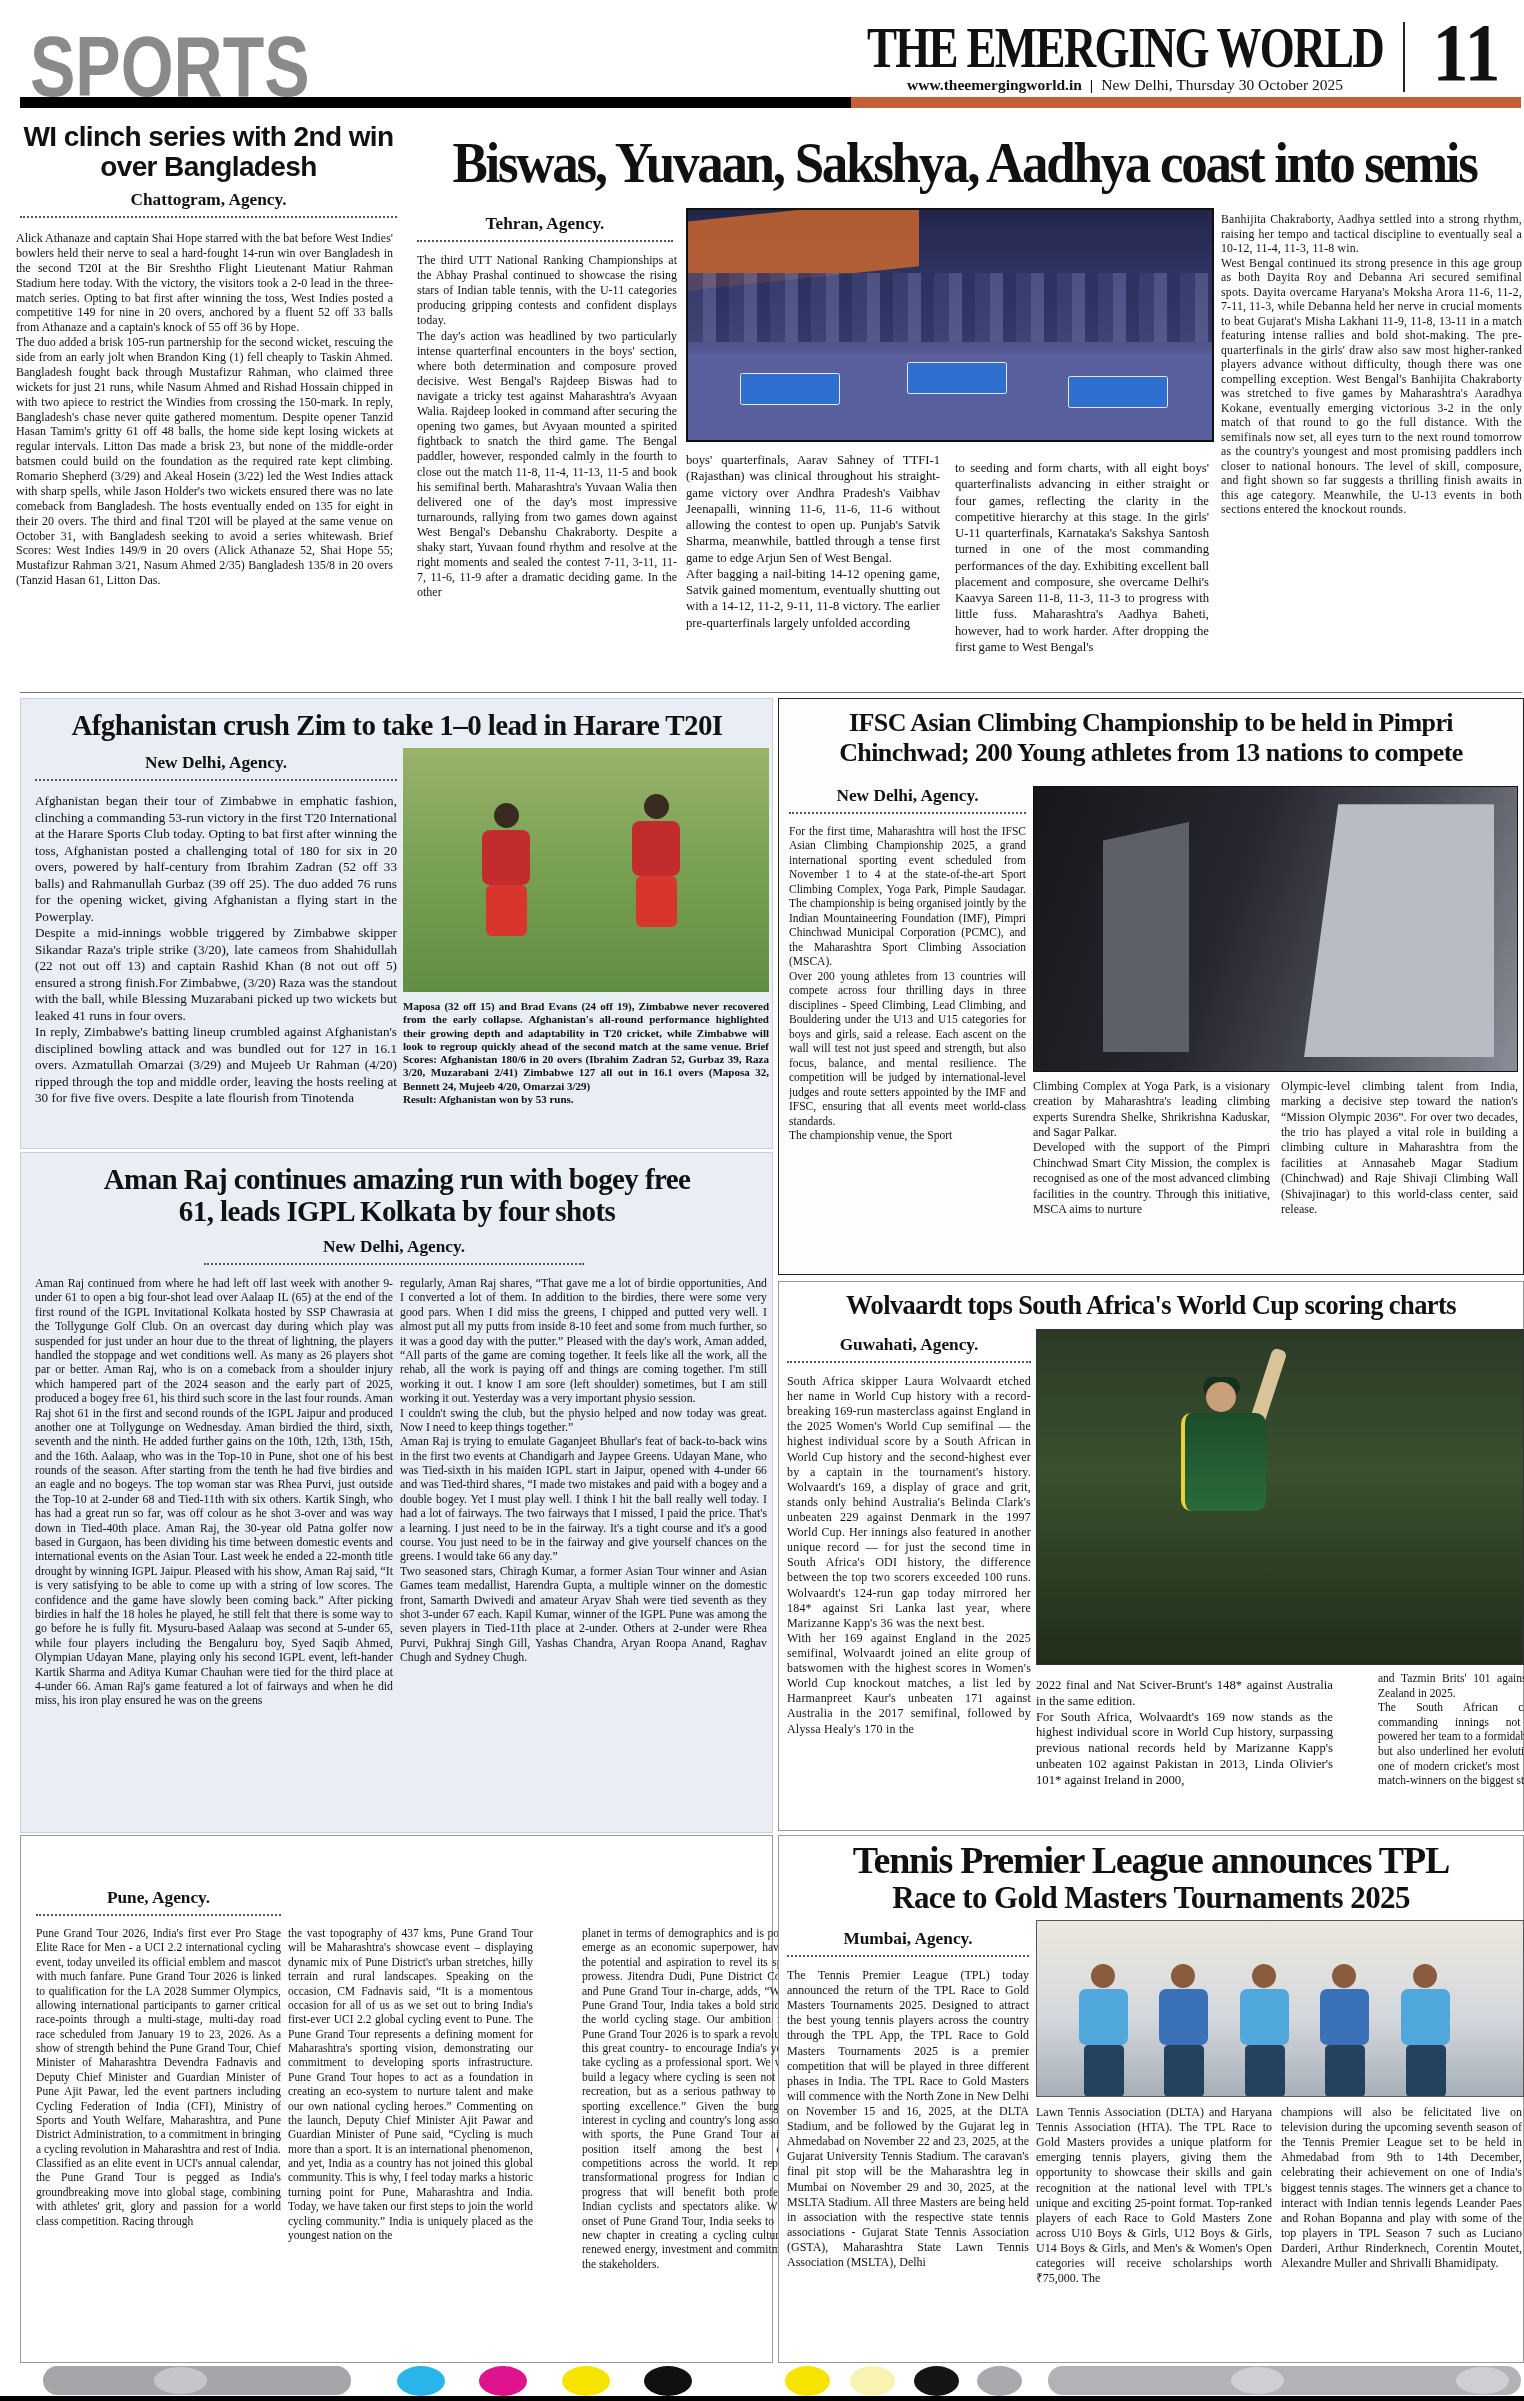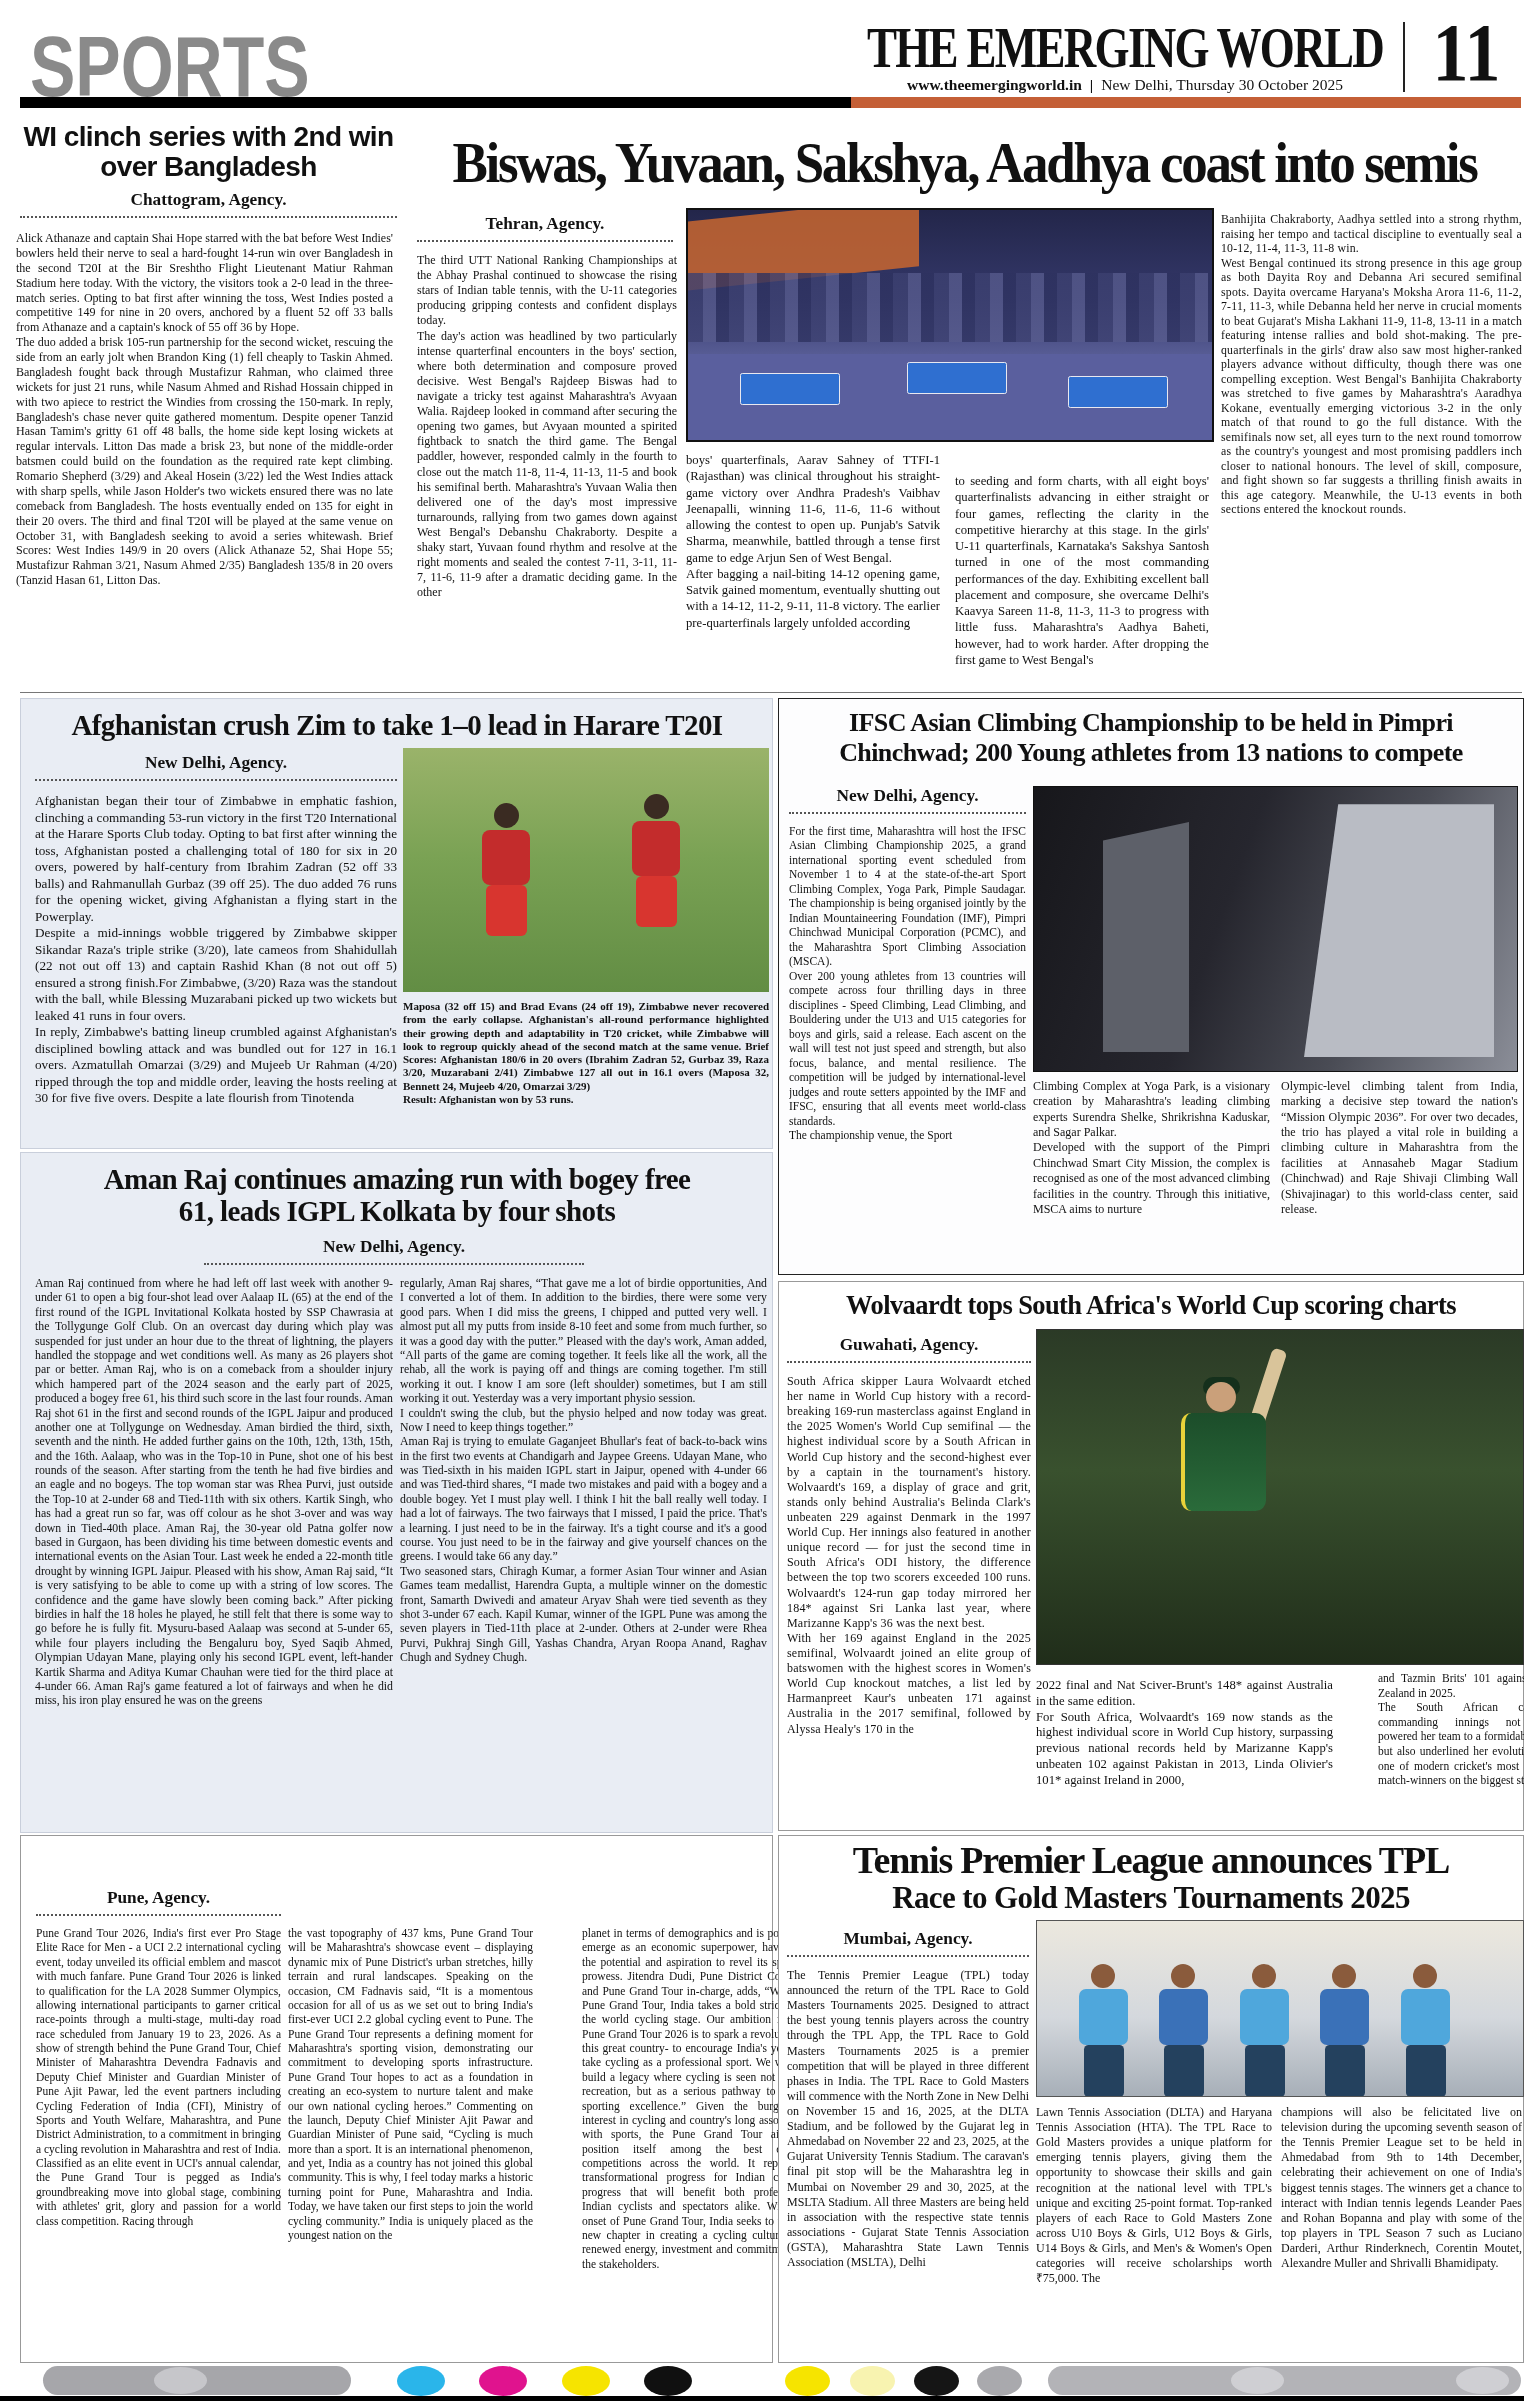--- a/index.html
+++ b/index.html
@@ -37,21 +37,21 @@
   #wi-date{position:absolute;left:20px;top:190px;width:377px;}
   #wi-body{left:16px;top:231px;width:377px;height:459px;font-size:12px;line-height:1.24;}
 
   
   #utt-headline{left:408px;top:132px;width:1113px;font-size:53px;letter-spacing:-2.3px;
         white-space:nowrap;transform:scaleY(1.08);transform-origin:top center;}
   #utt-date{position:absolute;left:417px;top:214px;width:256px;}
   #utt-col1{left:417px;top:253px;width:260px;height:433px;font-size:12px;line-height:1.26;}
   #utt-photo{left:686px;top:208px;width:524px;height:230px;border:2.3px solid #111;}
   #utt-col2{left:686px;top:452px;width:254px;height:234px;font-size:12.7px;line-height:1.28;}
-  #utt-col3{left:955px;top:473px;width:254px;height:234px;font-size:12.7px;line-height:1.28;}
+  #utt-col3{left:955px;top:460px;width:254px;height:234px;font-size:12.7px;line-height:1.28;}
   #utt-col4{left:1221px;top:212px;width:301px;height:474px;font-size:11.8px;line-height:1.23;letter-spacing:0.2px;}
   #rule-top{left:20px;top:692px;width:1502px;}
 
   
   #afg-panel{left:20px;top:698px;width:751px;height:449px;background:#e9edf4;border:0.6px solid #c9cfdb;}
   #afg-headline{left:26px;top:710px;width:742px;font-size:29px;letter-spacing:-0.6px;white-space:nowrap;}
   #afg-date{position:absolute;left:35px;top:753px;width:362px;}
   #afg-col1{left:35px;top:793px;width:362px;height:345px;font-size:13.2px;line-height:1.25;}
   #afg-photo{left:403px;top:748px;width:366px;height:244px;}
   #afg-col2{left:403px;top:1000px;width:366px;height:143px;font-size:11px;line-height:1.21;font-weight:bold;}

